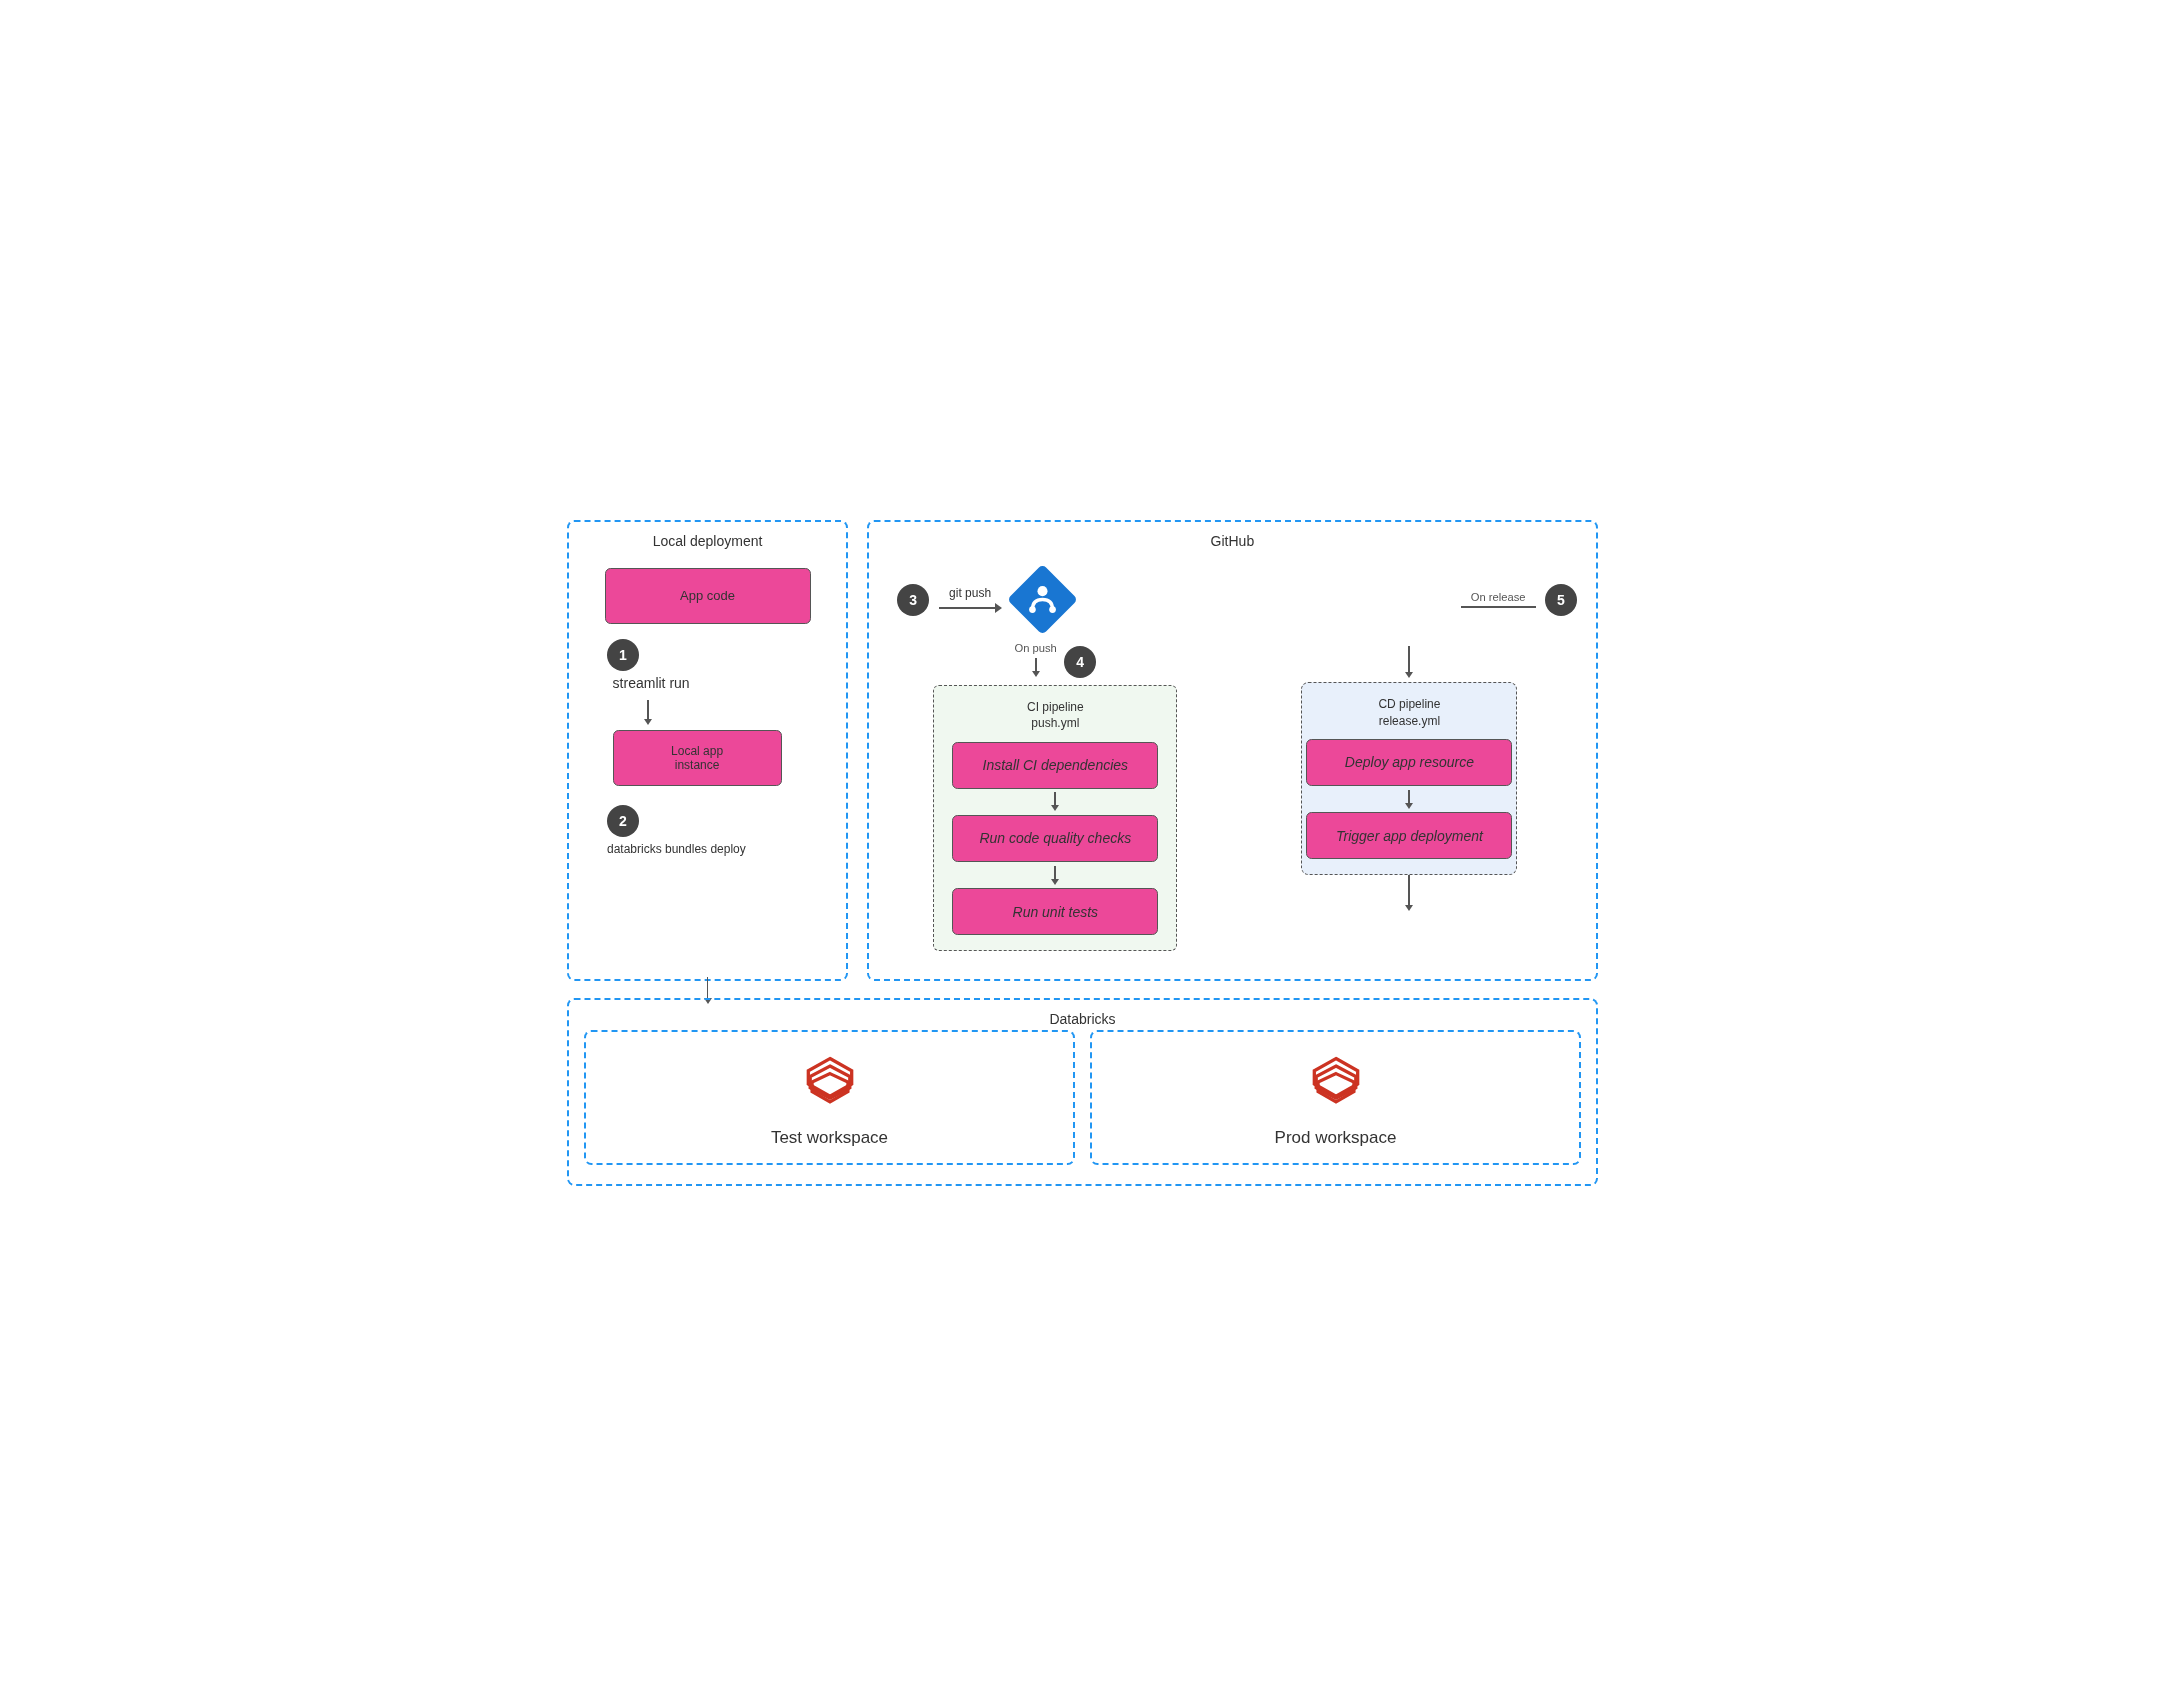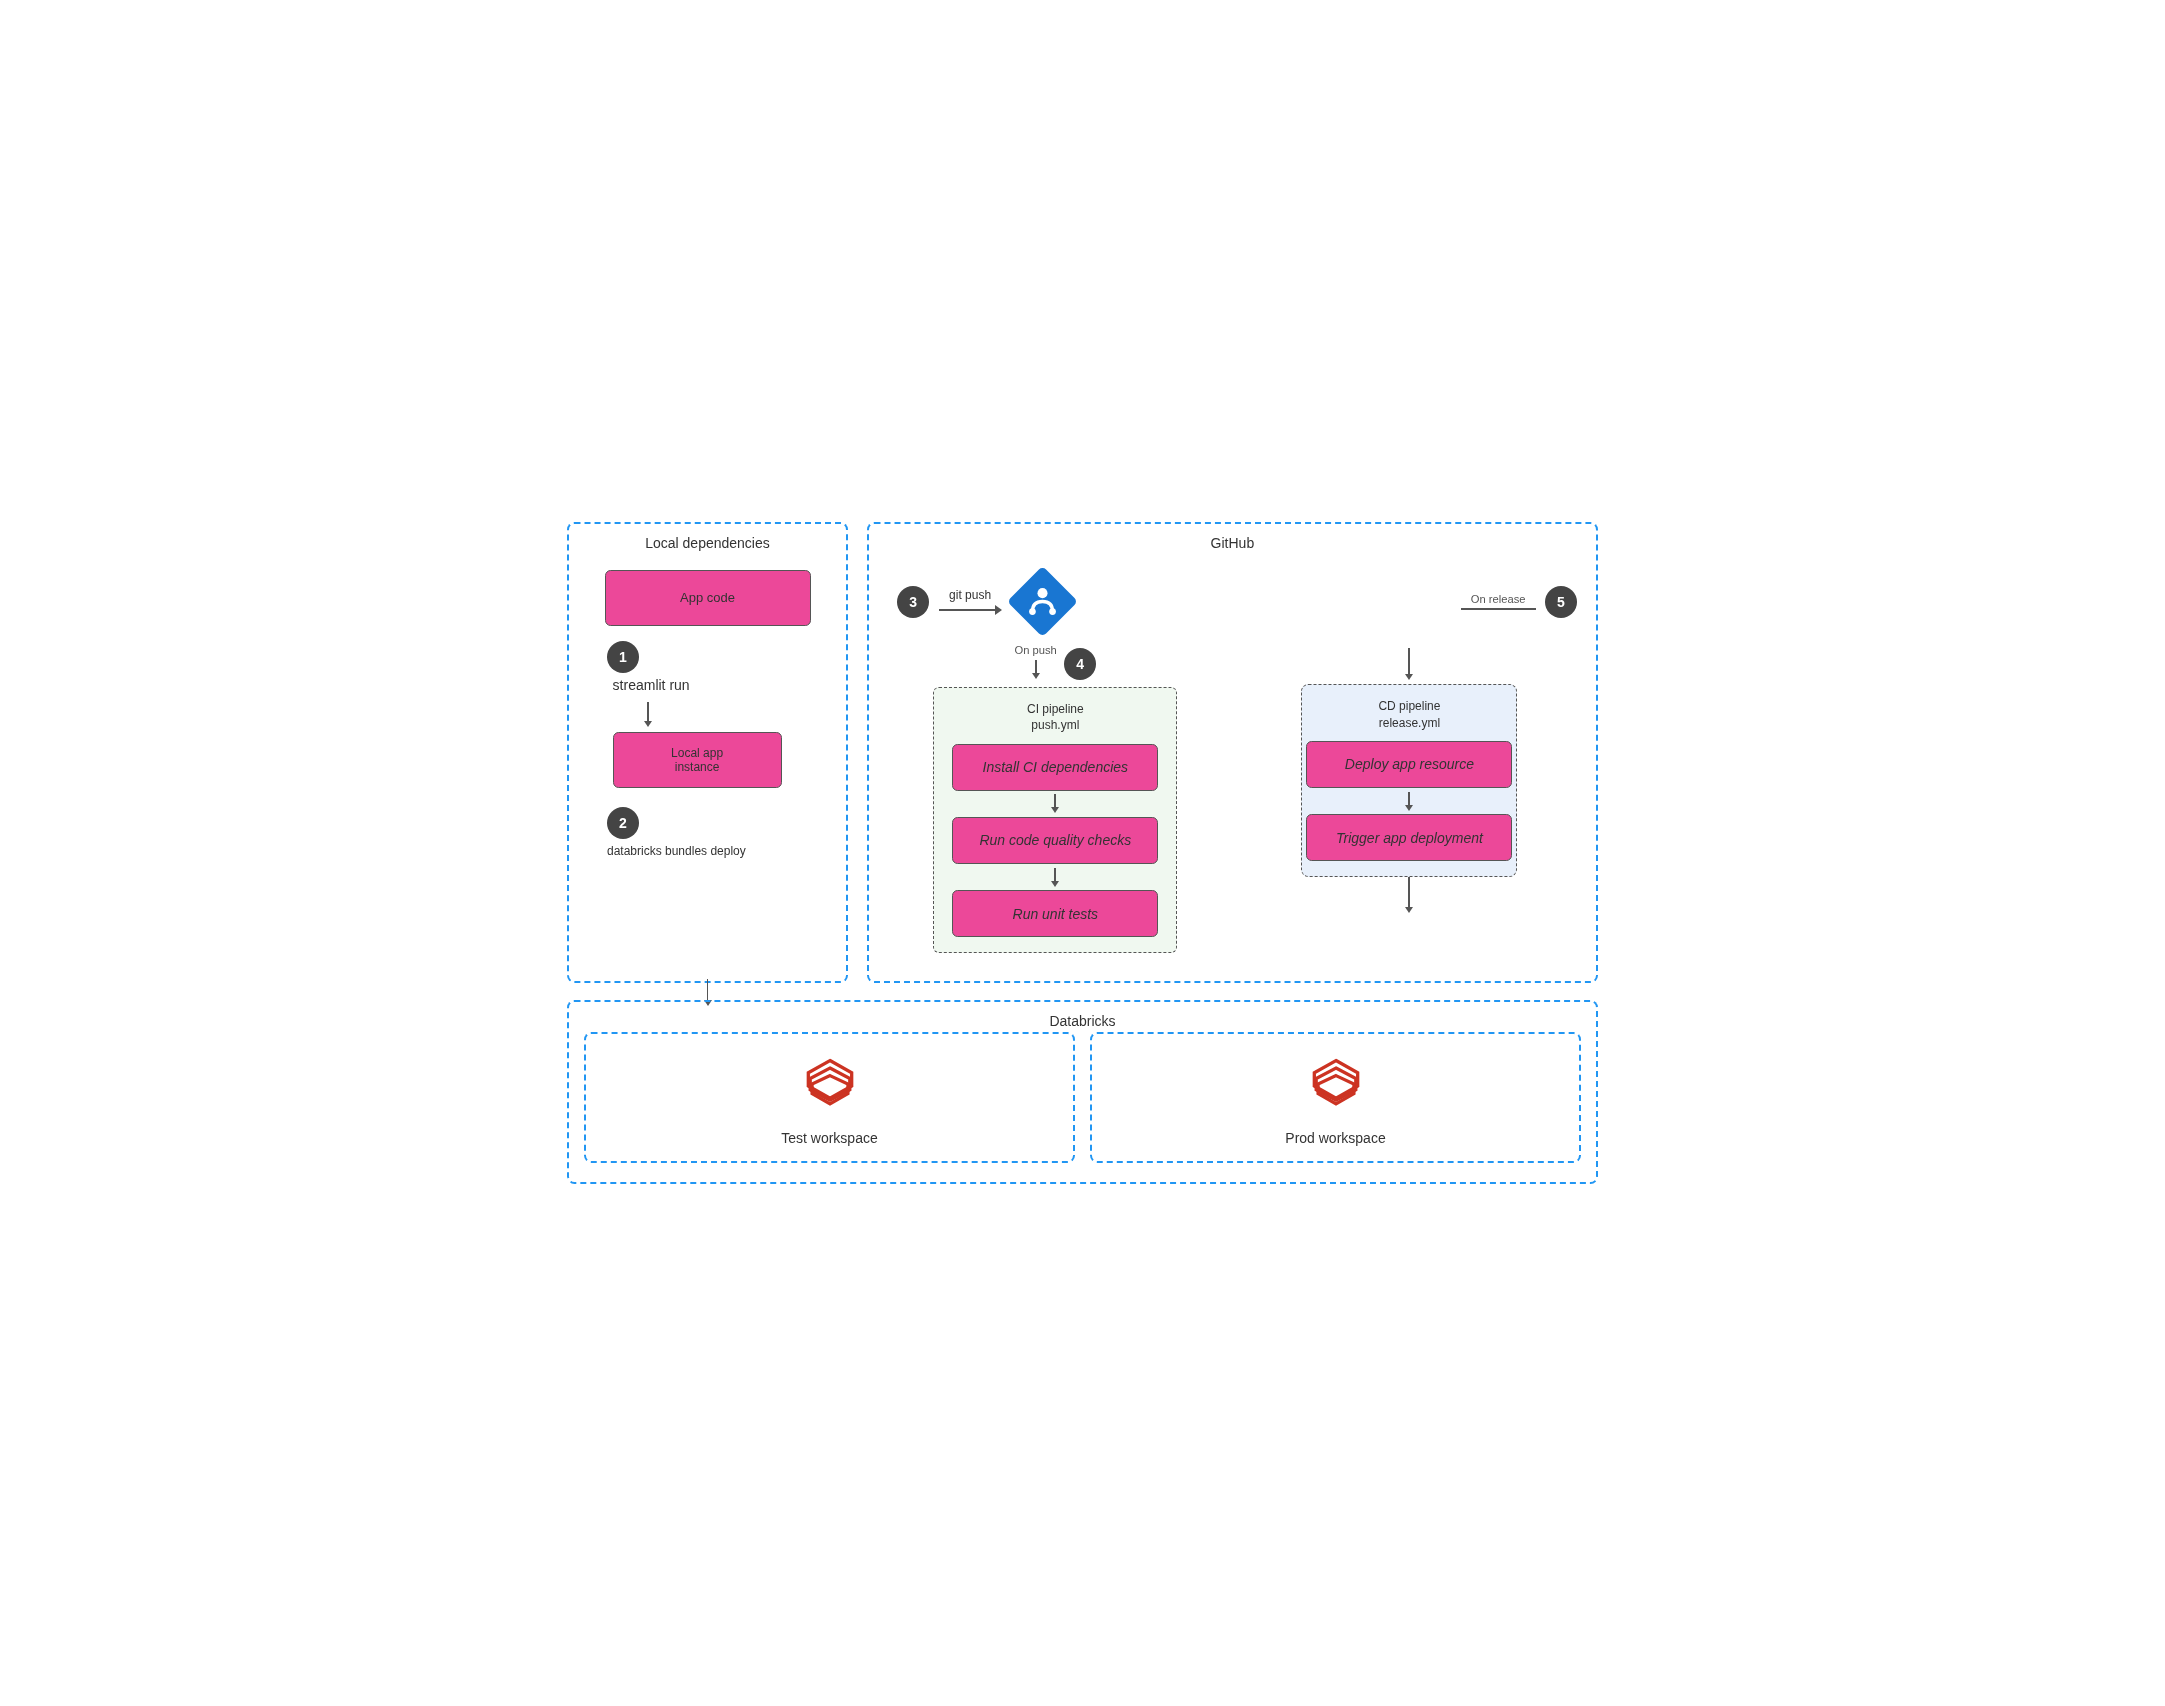--- a/index.html
+++ b/index.html
@@ -144,21 +144,21 @@
       border-radius: 7.5px;
       flex: 1;
       display: flex;
       flex-direction: column;
       align-items: center;
       padding: 19px 9.4px 15px 9.4px;
       gap: 11.2px;
     }
 
     .workspace-label {
-      font-size: 14px;
+      font-size: 17px;
       color: #333;
     }
 
     
     .step-box {
       width: 206px;
       height: 47px;
       font-size: 14px;
       font-style: italic;
     }
@@ -187,21 +187,21 @@
 
   </style>
 </head>
 <body>
 
 <div class="diagram-container">
 
   <div style="display:flex; gap:9.4px; margin-bottom:11.2px;">
 
     <div class="local-env-section rel">
-      <span class="section-label">Local dependencies</span>
+      <span class="section-label">Local deployment</span>
 
       <div style="display:flex; justify-content:center; margin-top:9.4px;">
         <div class="box app-code-box">
           <span>App code</span>
         </div>
       </div>
 
       <div style="position:relative; display:flex; flex-direction:column; align-items:flex-start; margin-top:15px; margin-left:19px;">
 
         <div class="badge" style="left:0; top:0; position:relative; margin-bottom:3.7px;">

